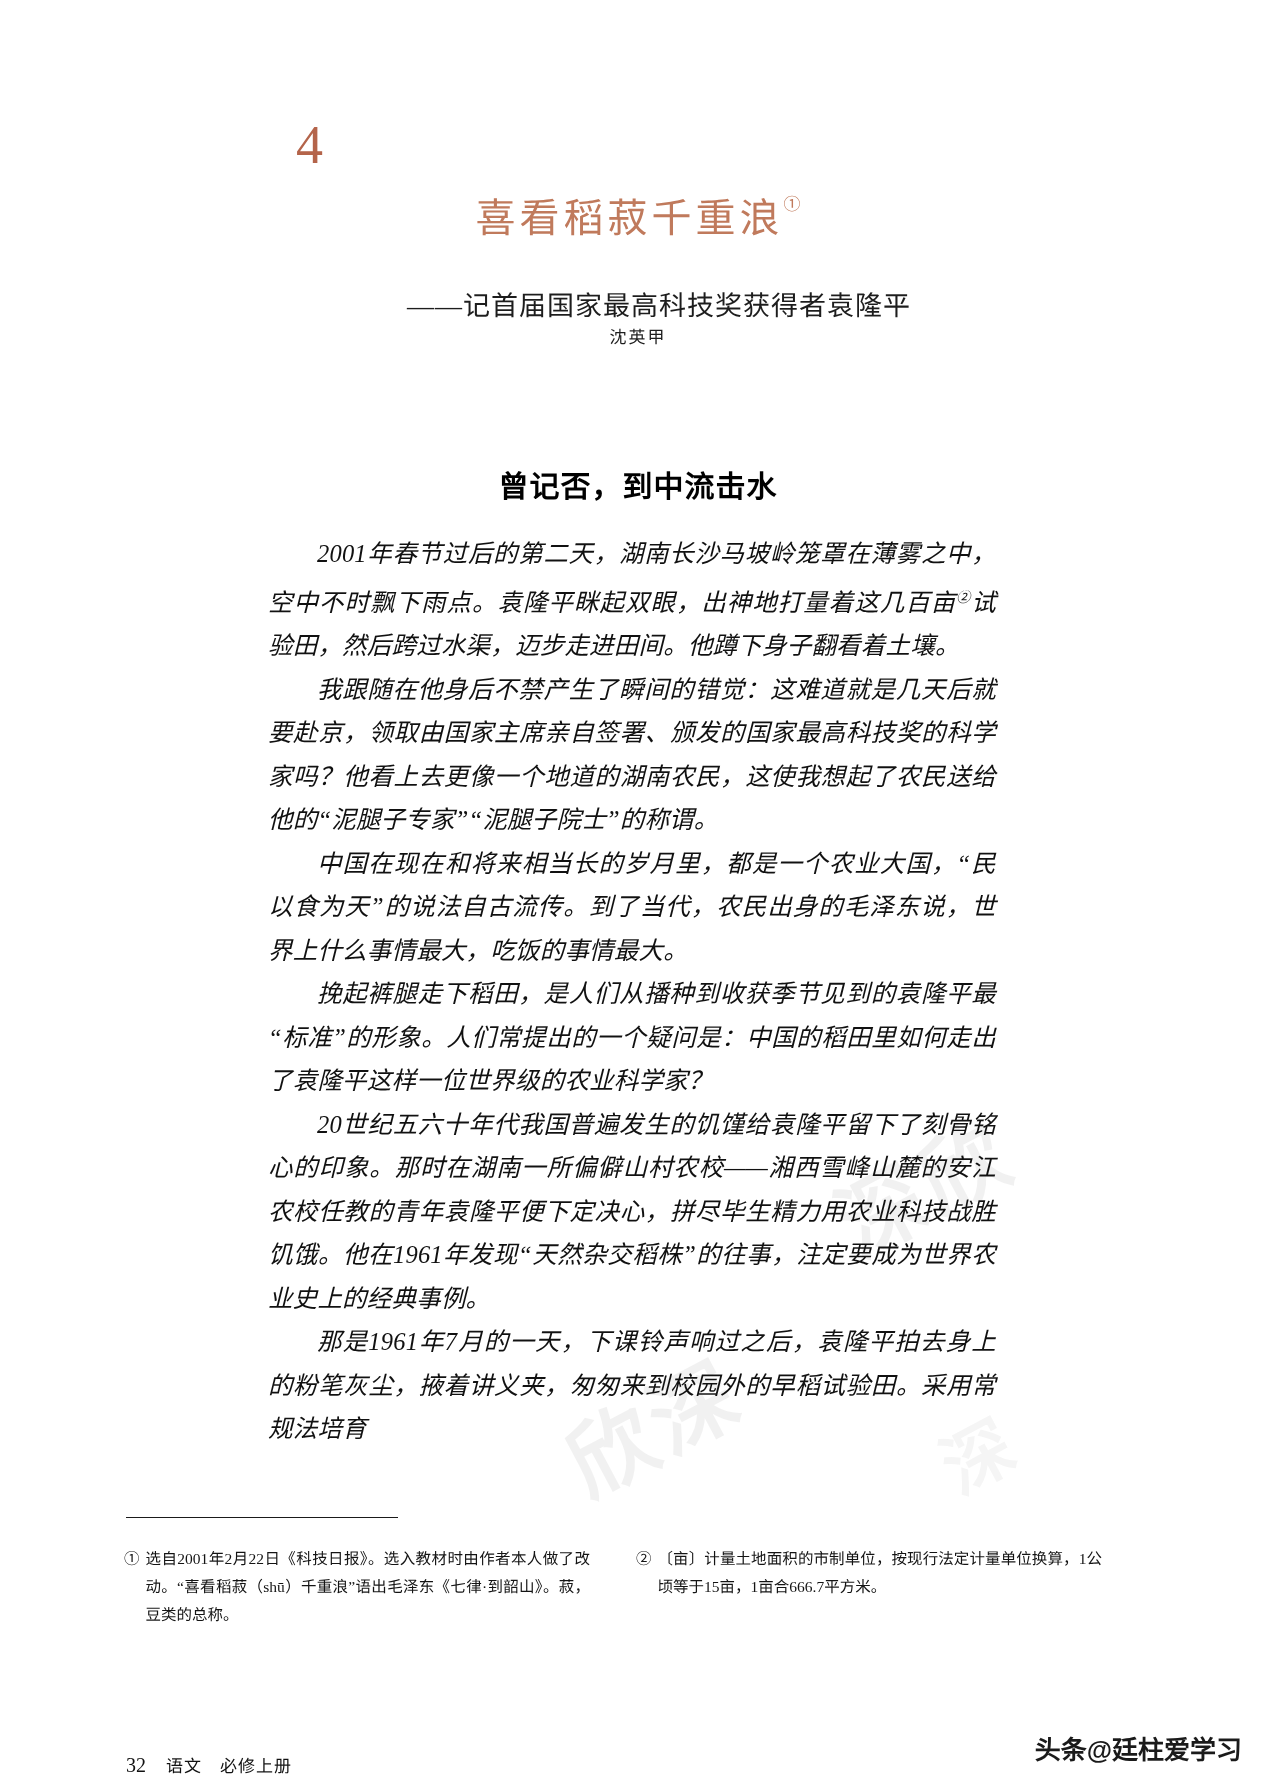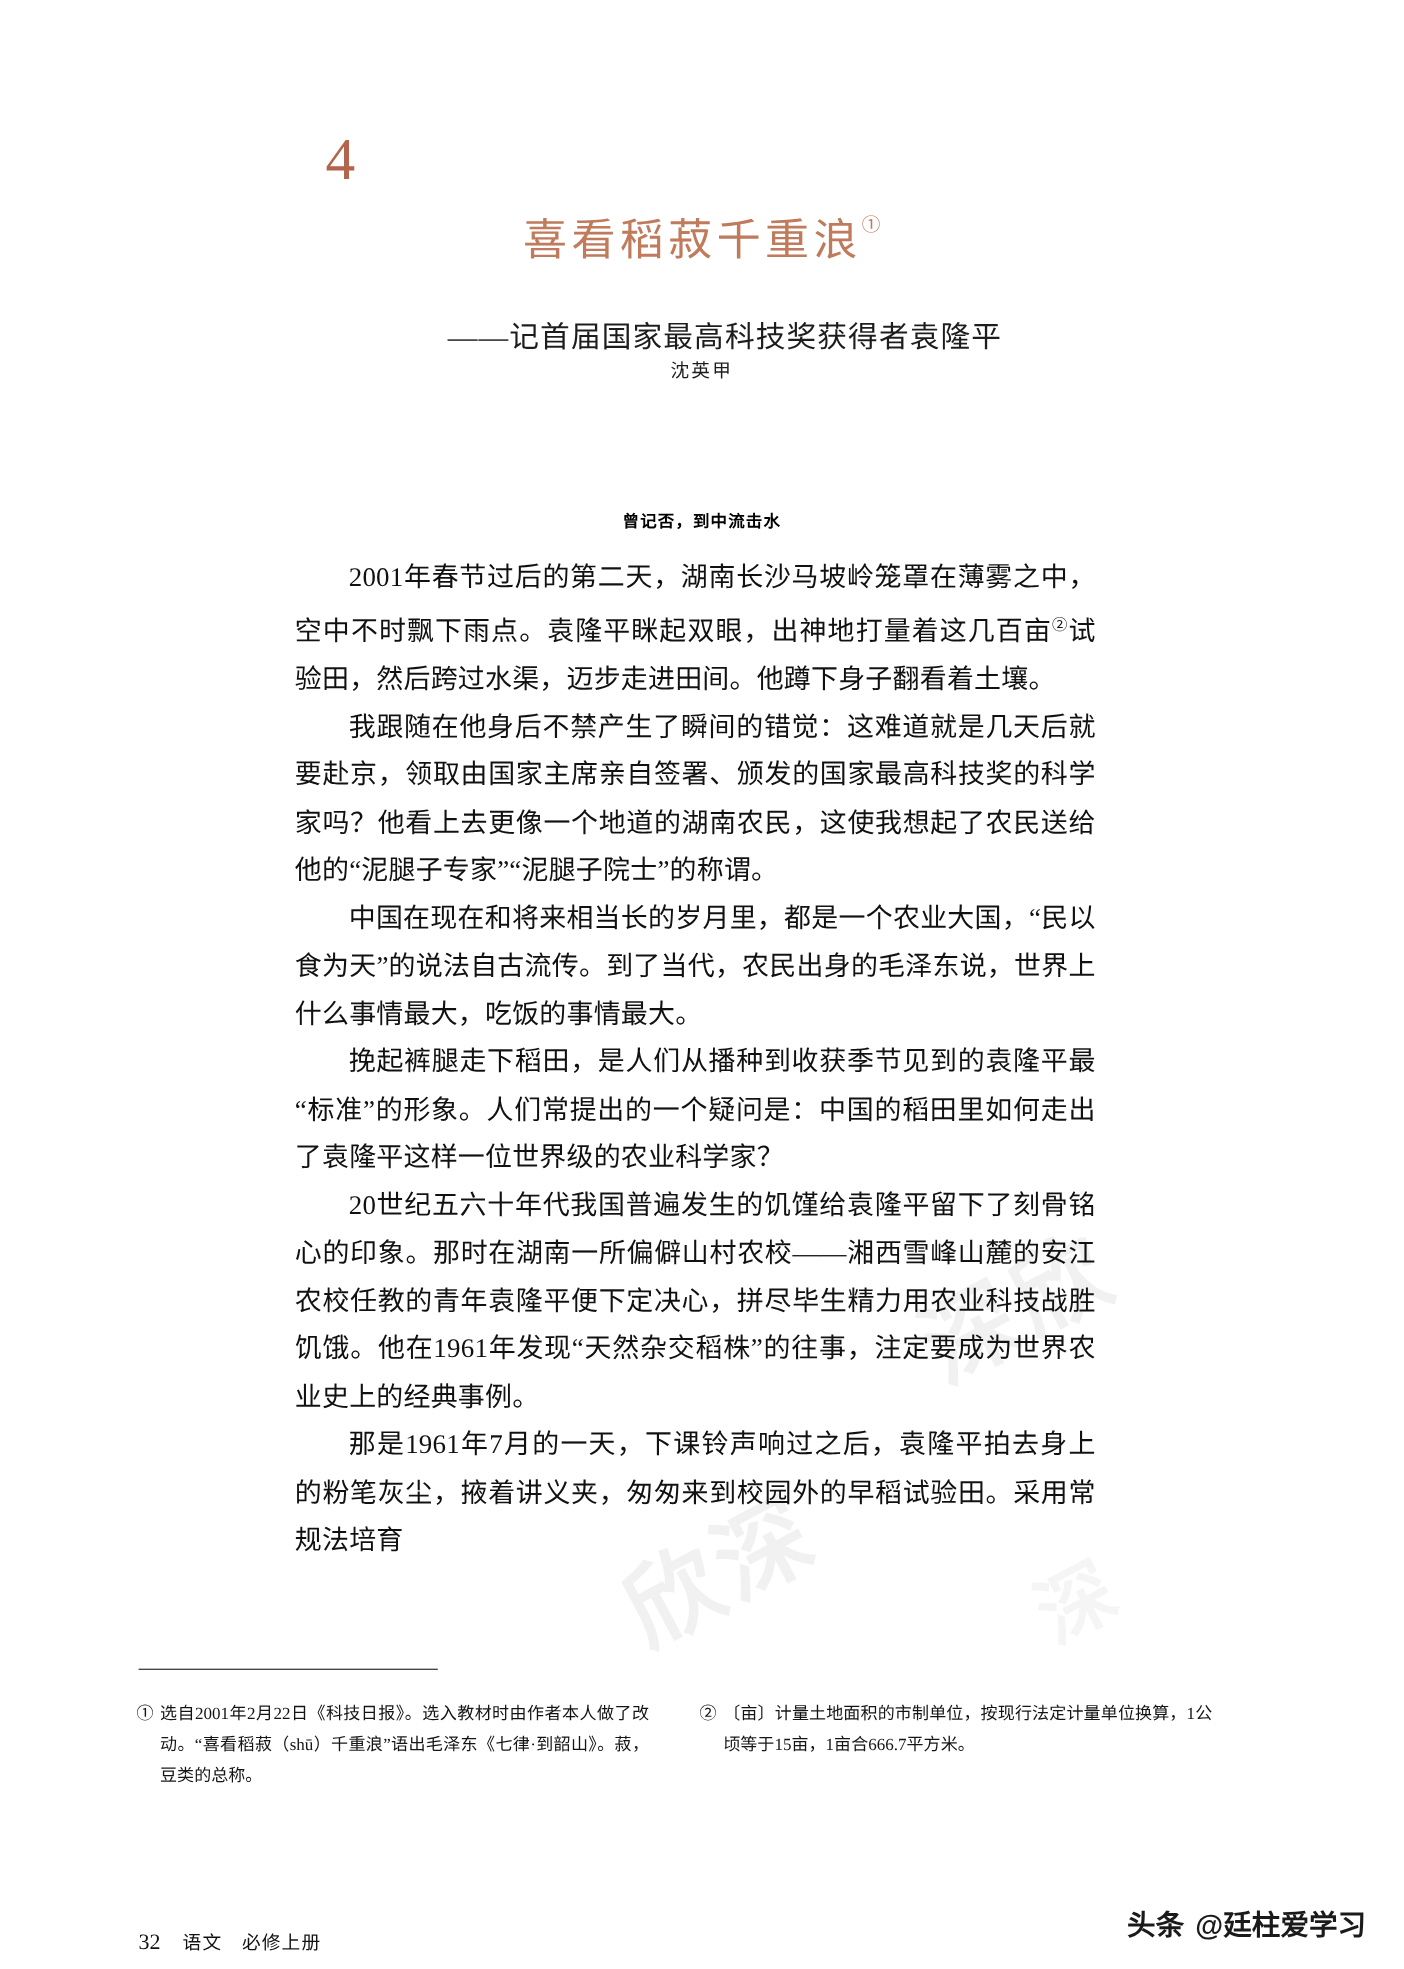--- a/index.html
+++ b/index.html
@@ -85,33 +85,34 @@
     font-family: "Liberation Serif", "DejaVu Serif", serif;
   }
 
   
   .section-heading {
     position: absolute;
     left: 0;
     top: 462px;
     width: 1276px;
     text-align: center;
-    font-size: 15px;
+    font-size: 30px;
     font-weight: bold;
     letter-spacing: 1px;
     color: #000;
     font-family: "Liberation Sans", "DejaVu Sans", sans-serif;
   }
 
   
   .body-col {
     position: absolute;
     left: 268px;
-    top: 504px;
+    top: 532px;
     width: 728px;
+    font-style: italic;
   }
   .body-col p {
     margin: 0;
     font-size: 24.5px;
     line-height: 43.5px;
     color: #111;
     text-align: justify;
     text-justify: inter-ideograph;
     text-indent: 2em;
     letter-spacing: 0.2px;
@@ -173,21 +174,20 @@
   .page-number { font-size: 20px; }
   .book-label  { font-size: 17px; letter-spacing: 1px; }
 
   
   .branding {
     position: absolute;
     right: 34px;
     bottom: 24px;
     display: flex;
     align-items: center;
-    gap: 10px;
     font-family: "Liberation Sans", "DejaVu Sans", sans-serif;
     font-weight: bold;
     font-size: 26px;
     color: #1a1a1a;
     white-space: nowrap;
   }
 </style>
 </head>
 <body>
 

